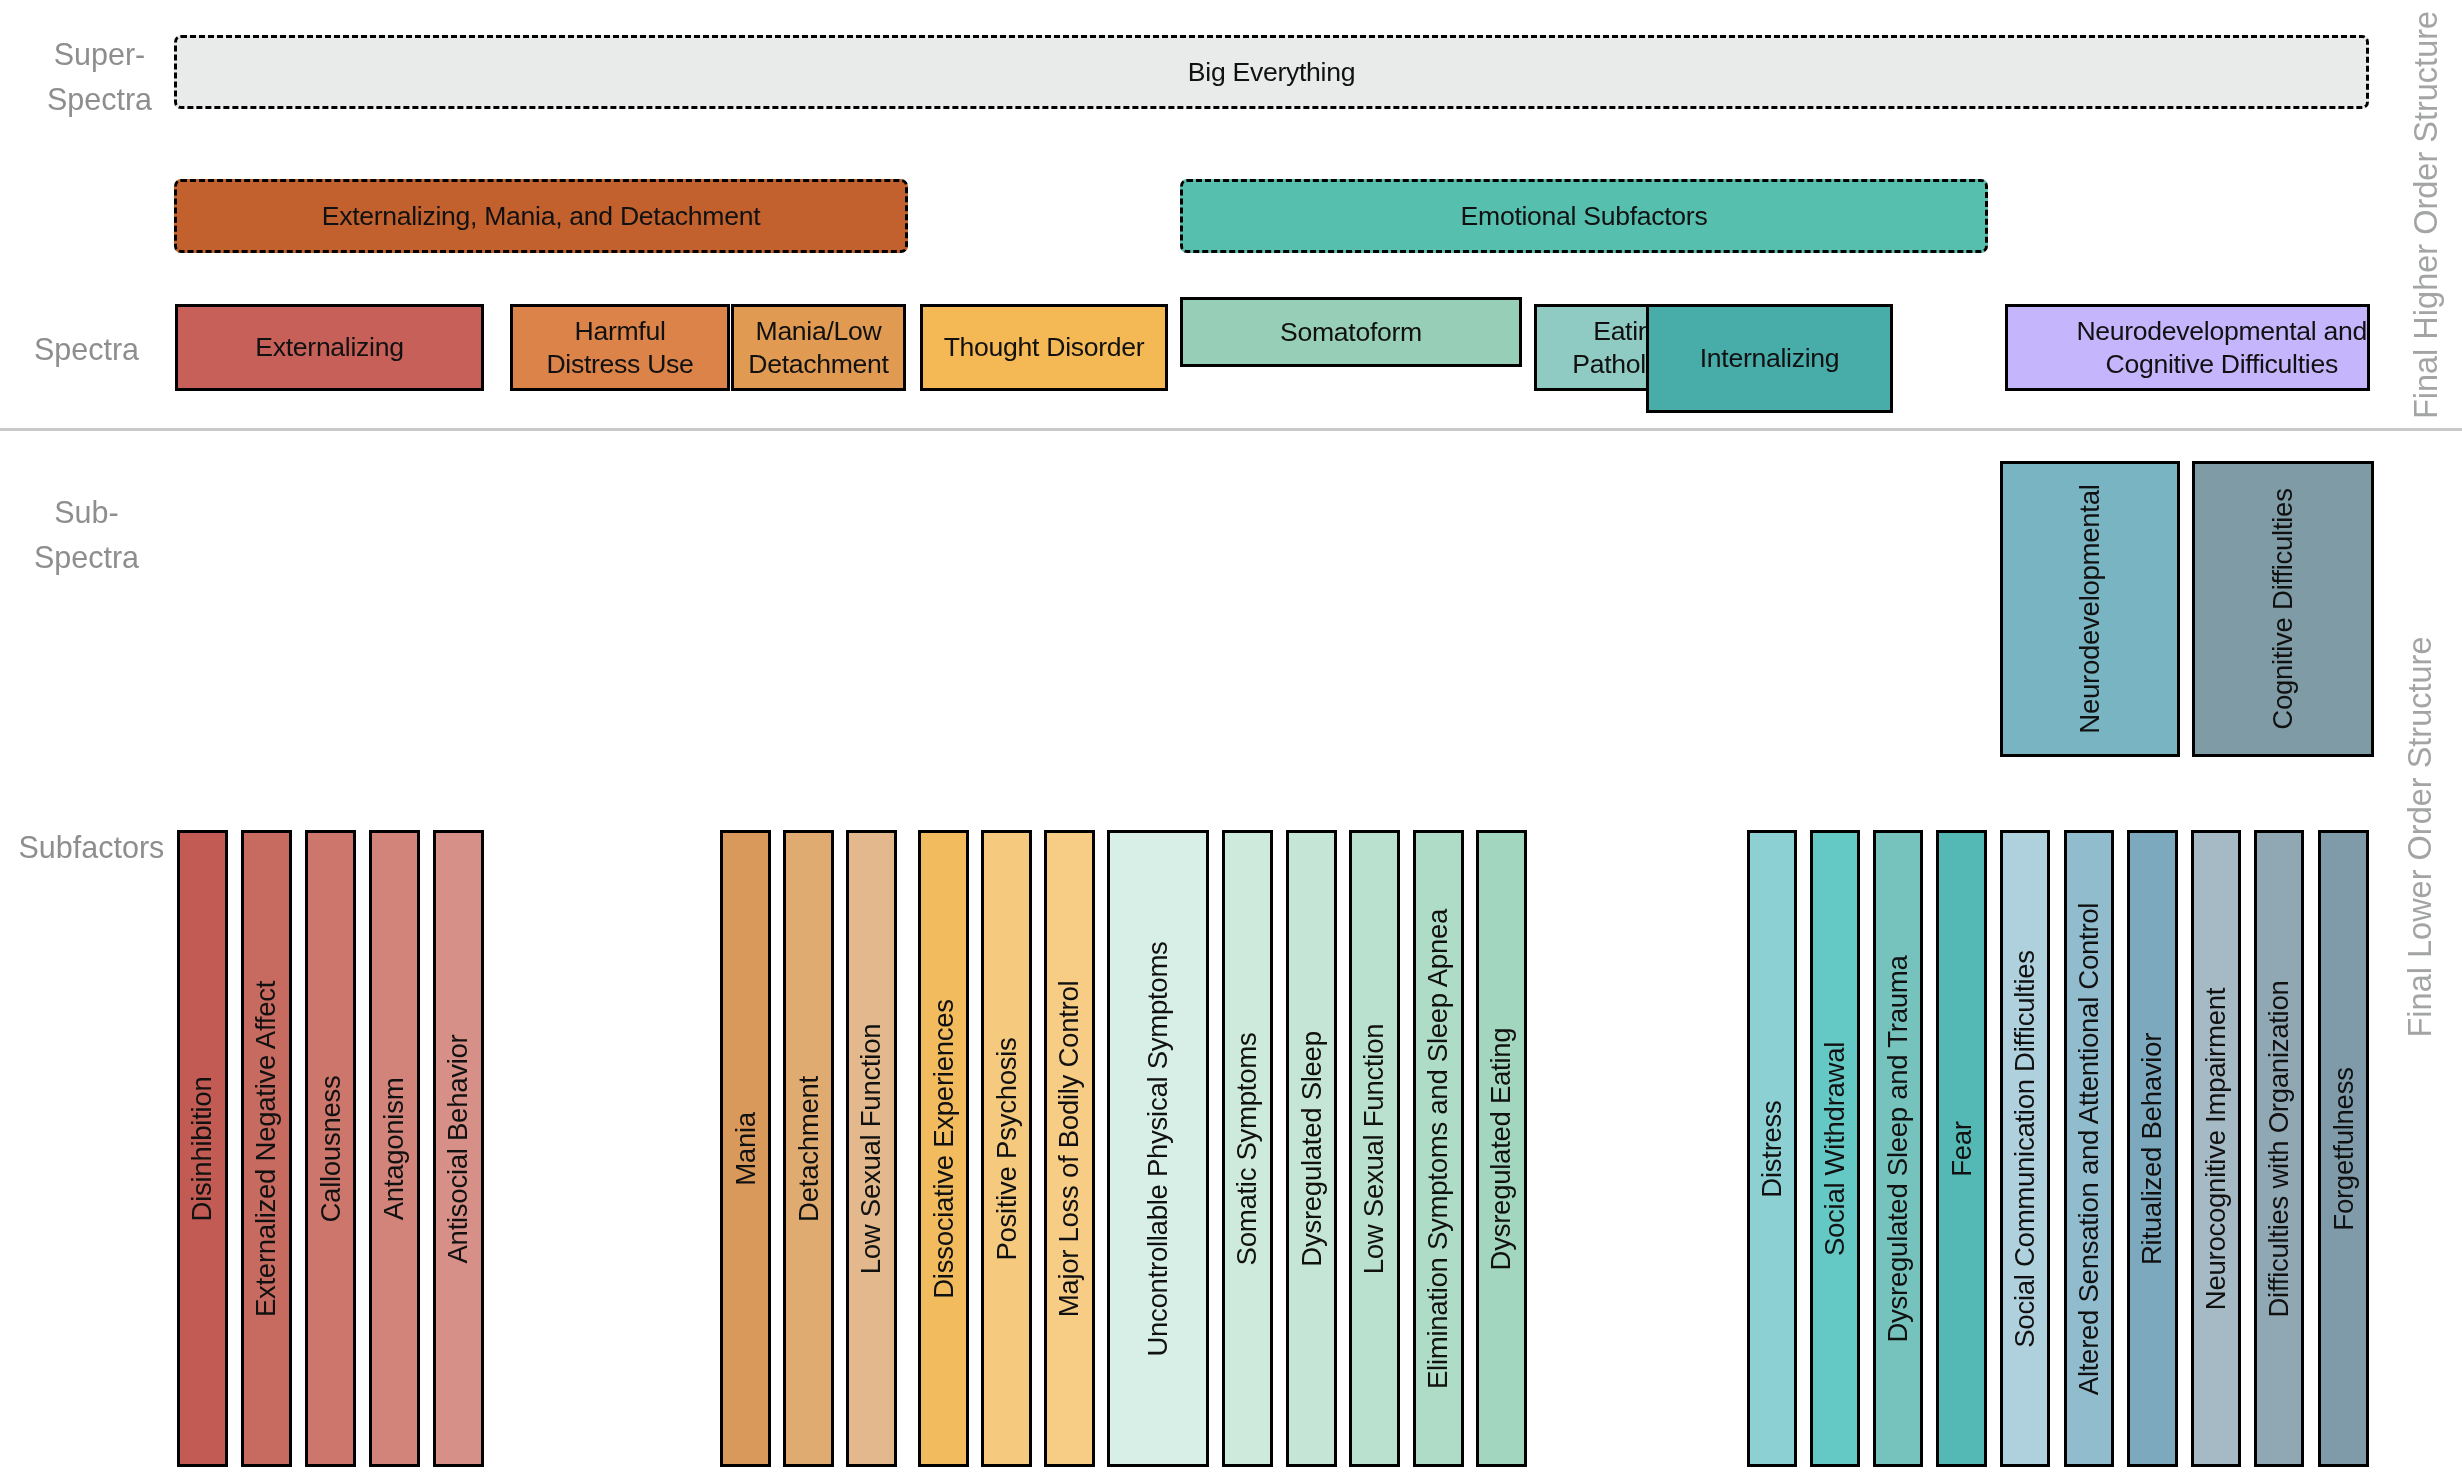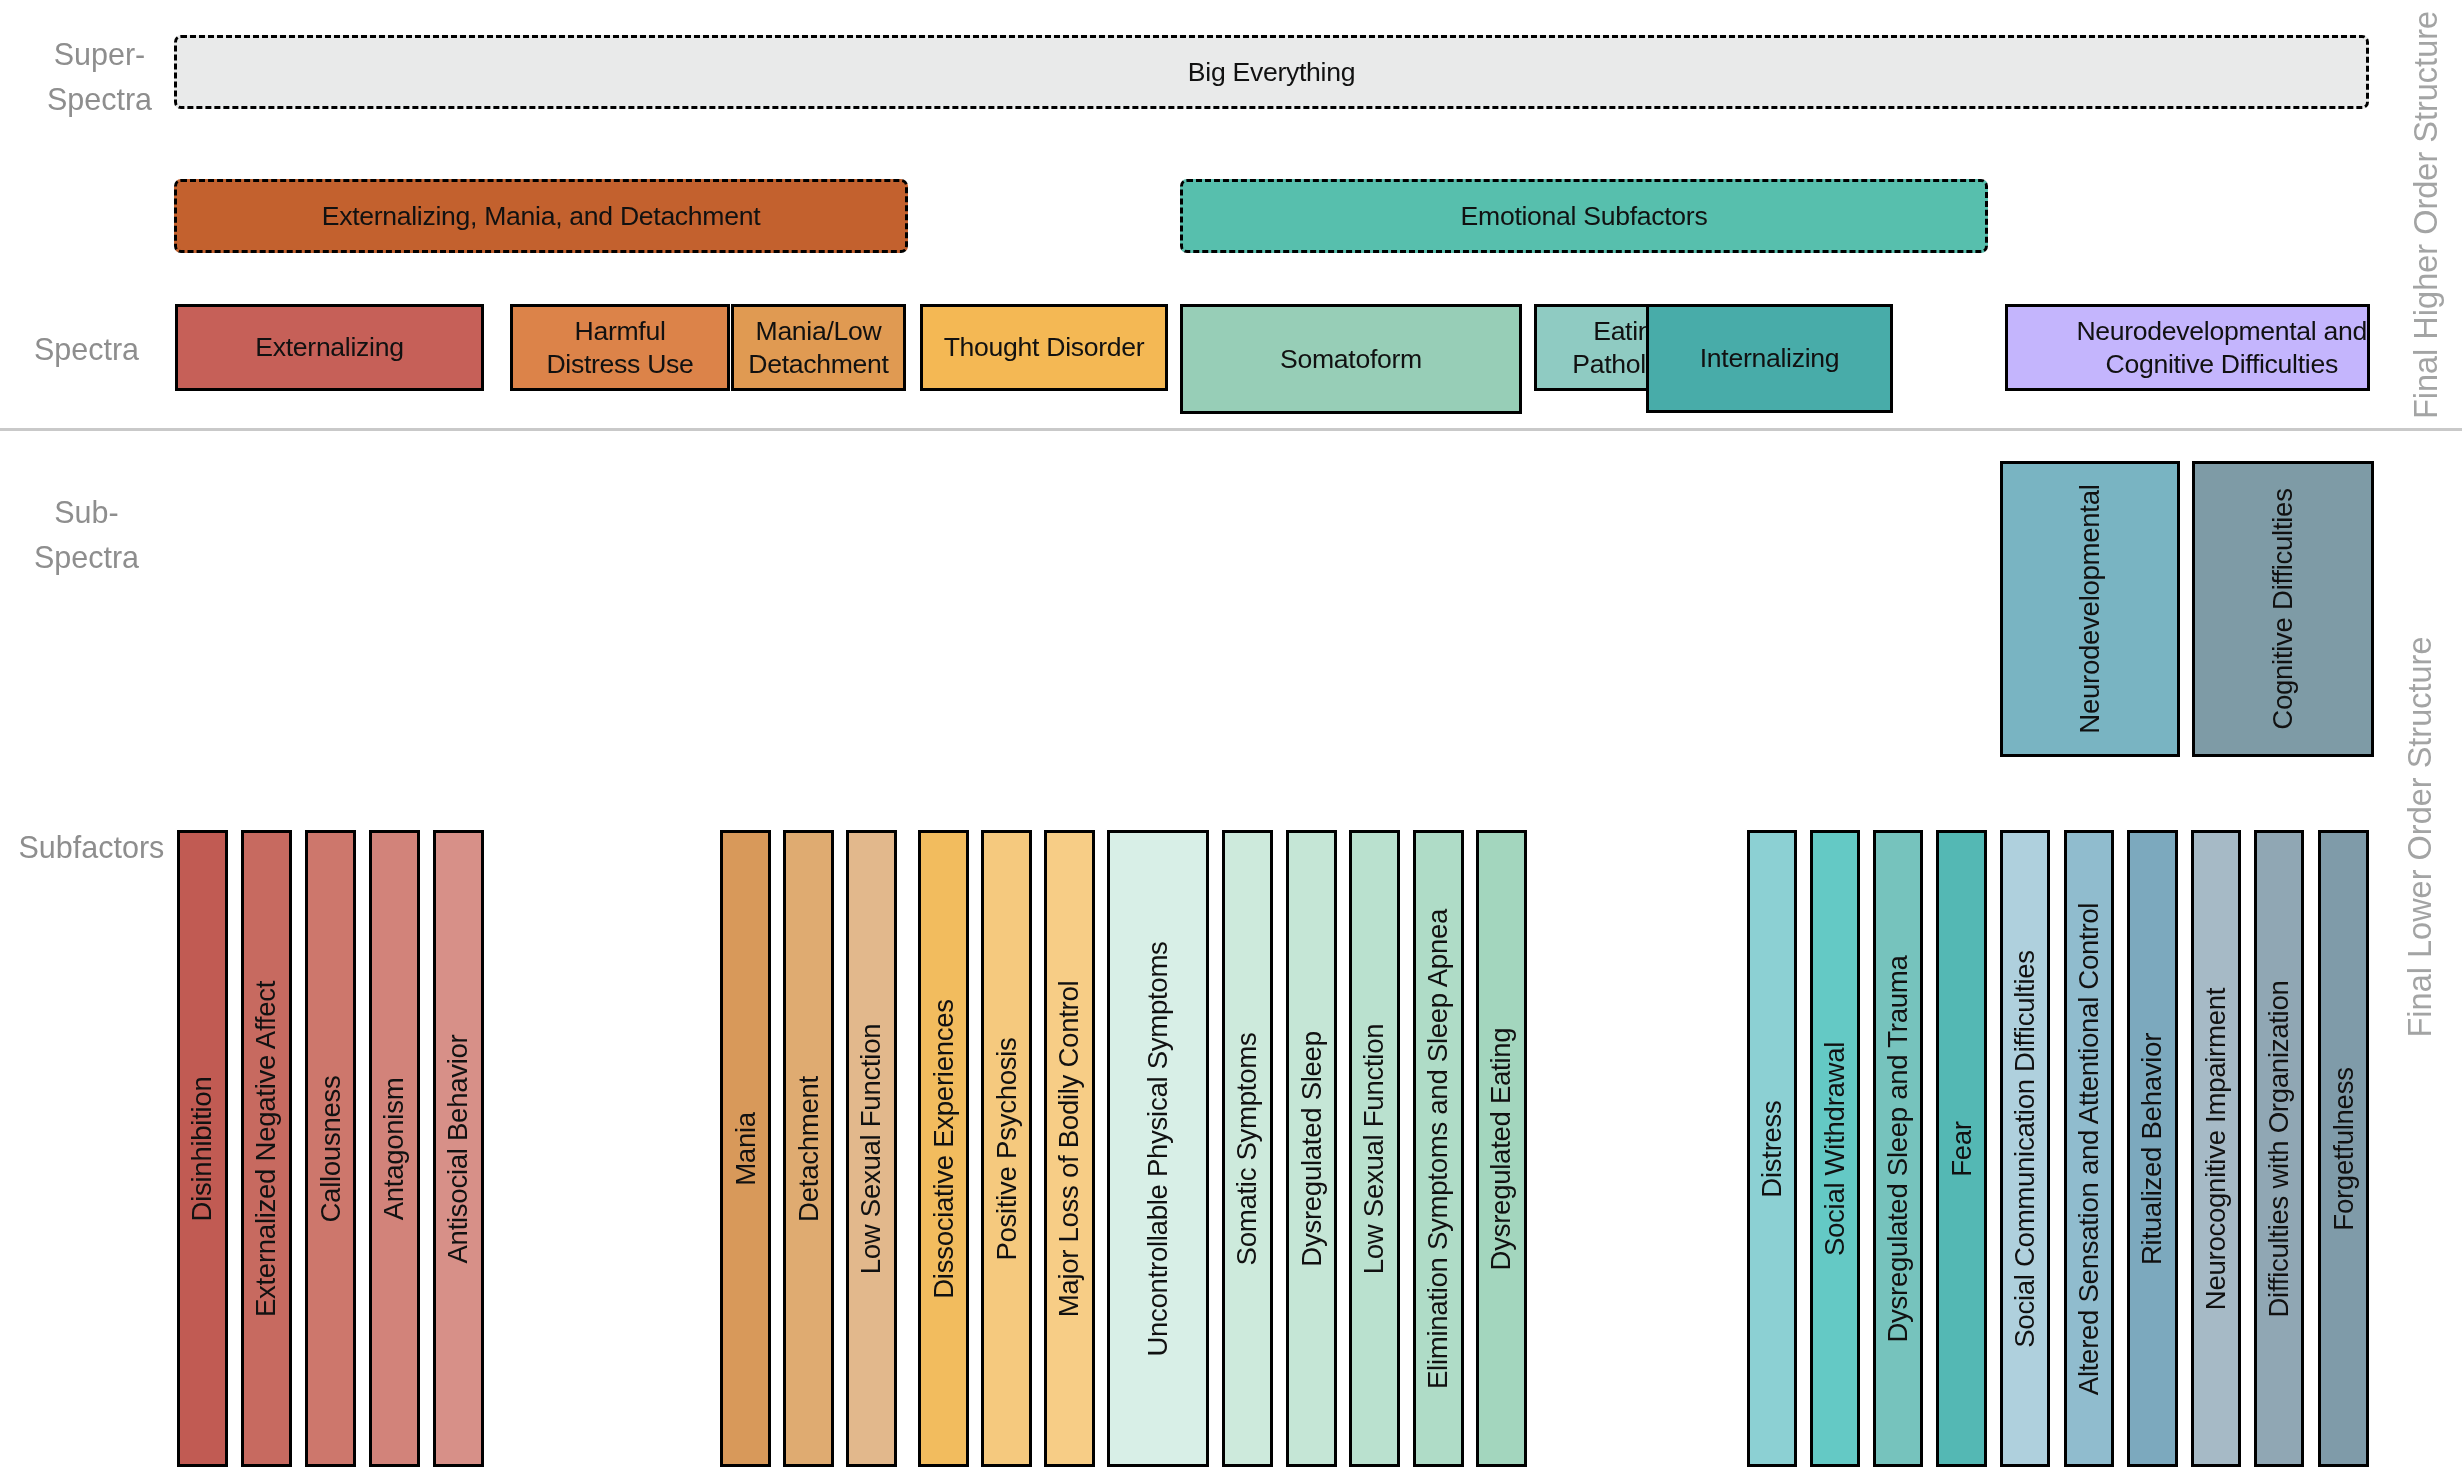--- a/index.html
+++ b/index.html
@@ -114,21 +114,21 @@
       <div class="lines">
           <div>Mania/Low</div>
           <div>Detachment</div>
         </div>
     </div>
       <div class="box" style="left: 920px; width: 248px; top: 304px; height: 87px; background: rgb(244, 184, 84);">
       <div class="lines">
           <div>Thought Disorder</div>
         </div>
     </div>
-      <div class="box" style="left: 1180px; width: 342px; top: 304px; height: 110px; background: rgb(151, 206, 183);">
+      <div class="box" style="left: 1180px; width: 342px; top: 297px; height: 70px; background: rgb(151, 206, 183);">
       <div class="lines">
           <div>Somatoform</div>
         </div>
     </div>
       <div class="box" style="left: 1534px; width: 192px; top: 304px; height: 87px; background: rgb(143, 203, 194);">
       <div class="lines">
           <div>Eating</div>
           <div>Pathology</div>
         </div>
     </div>

